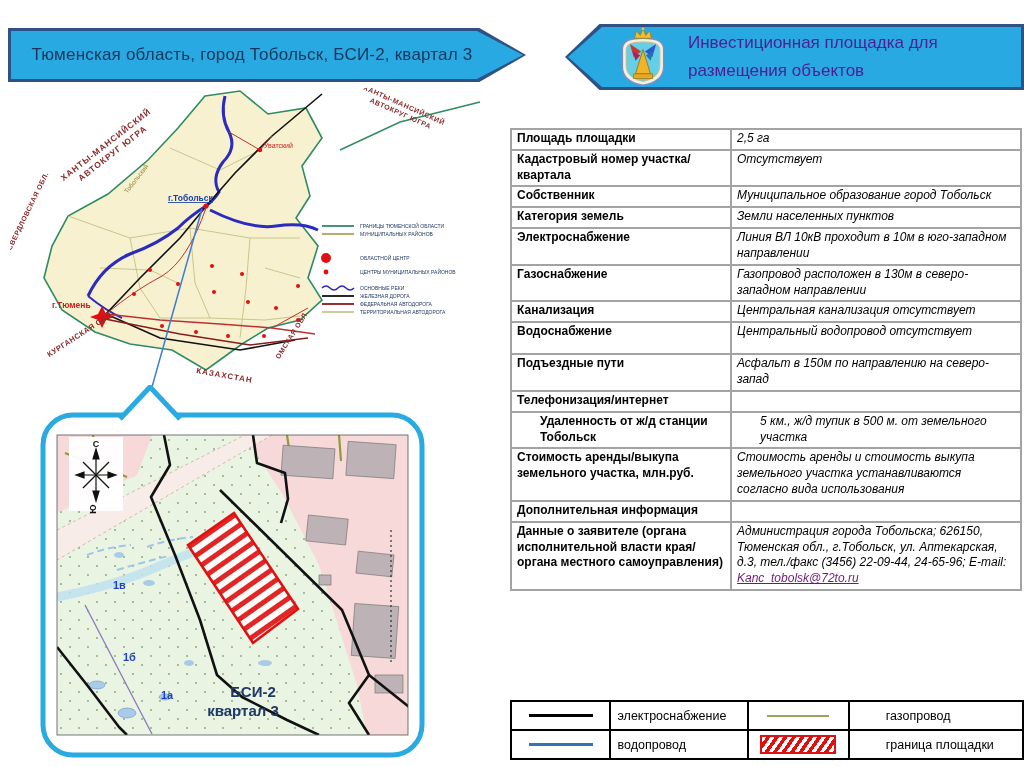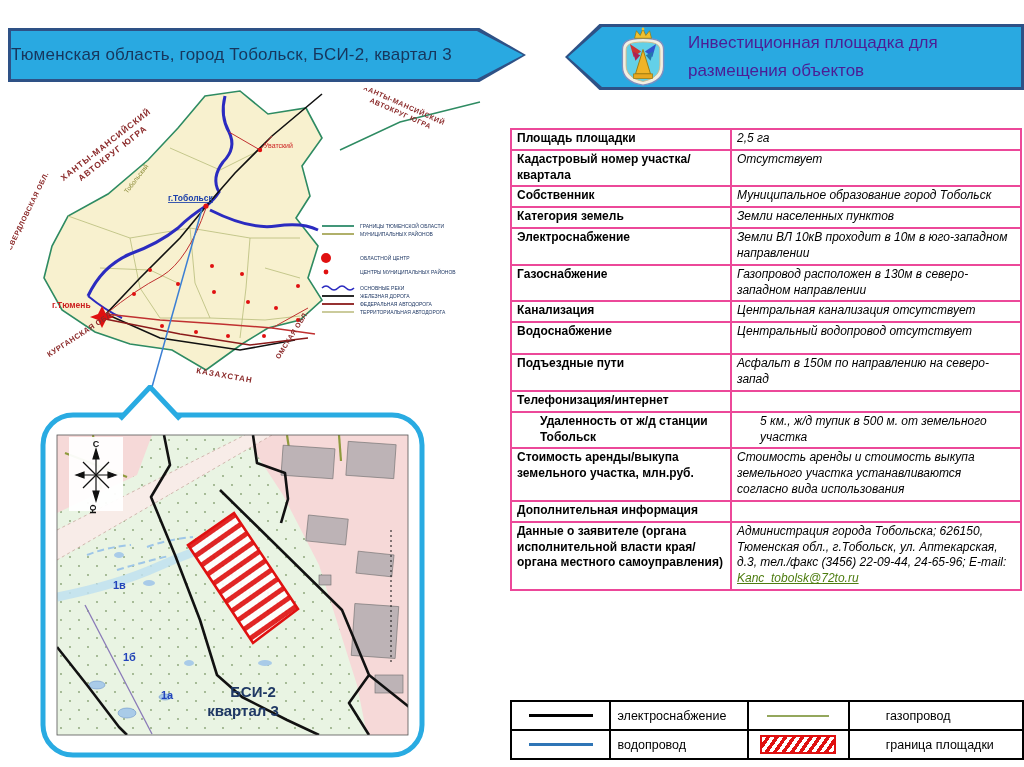--- a/index.html
+++ b/index.html
@@ -3,40 +3,40 @@
 <meta charset="utf-8">
 <style>
   html,body{margin:0;padding:0;background:#e9e9e9;}
   .slide{position:relative;width:1024px;height:767px;background:#fff;overflow:hidden;
          font-family:"Liberation Sans",sans-serif;}
   
   .banner-left{position:absolute;left:8px;top:28px;width:518px;height:54px;background:#2E5186;
     clip-path:polygon(0 0,91% 0,100% 50%,91% 100%,0 100%);}
   .banner-left .inner{position:absolute;inset:3px;background:#29A9E1;
     clip-path:polygon(0 0,91% 0,100% 50%,91% 100%,0 100%);
-    display:flex;align-items:center;justify-content:flex-start;}
+    display:flex;align-items:center;justify-content:center;}
   .banner-left .txt{color:#17365D;font-size:17px;font-weight:500;letter-spacing:.2px;padding-right:30px;}
   .banner-right{position:absolute;left:565px;top:24px;width:459px;height:66px;background:#2E5186;
     clip-path:polygon(0 50%,7.5% 0,100% 0,100% 100%,7.5% 100%);}
   .banner-right .inner{position:absolute;inset:3px;background:#29A9E1;
     clip-path:polygon(0 50%,7.5% 0,100% 0,100% 100%,7.5% 100%);
     display:flex;align-items:center;}
   .banner-right .logo{margin-left:44px;flex:0 0 auto;}
   .banner-right .txt{color:#4c1d95;font-size:17px;line-height:1.62;margin-left:14px;width:310px;}
   
   .info-table{position:absolute;left:510px;top:128px;width:486px;border-collapse:collapse;table-layout:fixed;}
-  .info-table td{border:2px solid #ec4899;vertical-align:top;padding:1px 5px 2px;font-size:12px;line-height:1.32;color:#000;}
+  .info-table td{border:2px solid #a3a3a3;vertical-align:top;padding:1px 5px 2px;font-size:12px;line-height:1.32;color:#000;}
   .info-table td.k{width:208px;font-weight:bold;}
   .info-table td.v{width:278px;font-style:italic;}
   .info-table tr:nth-child(8) td{height:27px;}
   .info-table tr:nth-child(11) td{height:26px;padding-left:28px;}
   .info-table tr:nth-child(12) td{height:40px;}
   .info-table tr:nth-child(14) td{height:34px;}
   .info-table tr:nth-child(15) td{height:86px;}
-  .info-table a{color:#4d7c0f;text-decoration:underline;}
+  .info-table a{color:#701a75;text-decoration:underline;}
   
   .legend-table{position:absolute;left:510px;top:700px;border-collapse:collapse;table-layout:fixed;}
   .legend-table td{border:2px solid #000;height:27px;vertical-align:middle;padding:0 6px;font-size:12.5px;color:#000;}
   .legend-table td.sw{width:92px;}
   .legend-table td.lb1{width:128px;}
   .legend-table td.sw2{width:90px;}
   .legend-table td.lb2{width:150px;padding-left:36px;}
   .swatch{margin:0 auto;}
   .swatch-black-line{width:64px;border-top:3px solid #000;}
   .swatch-green-line{width:62px;border-top:2.5px solid #94A75C;}
@@ -291,21 +291,21 @@
         <tr>
           <td class="k">Собственник</td>
           <td class="v">Муниципальное образование город Тобольск</td>
         </tr>
         <tr>
           <td class="k">Категория земель</td>
           <td class="v">Земли населенных пунктов</td>
         </tr>
         <tr>
           <td class="k">Электроснабжение</td>
-          <td class="v">Земли ВЛ 10кВ проходит в 10м в юго-западном направлении</td>
+          <td class="v">Линия ВЛ 10кВ проходит в 10м в юго-западном направлении</td>
         </tr>
         <tr>
           <td class="k">Газоснабжение</td>
           <td class="v">Газопровод расположен в 130м в северо-западном направлении</td>
         </tr>
         <tr>
           <td class="k">Канализация</td>
           <td class="v">Центральная канализация отсутствует</td>
         </tr>
         <tr>

